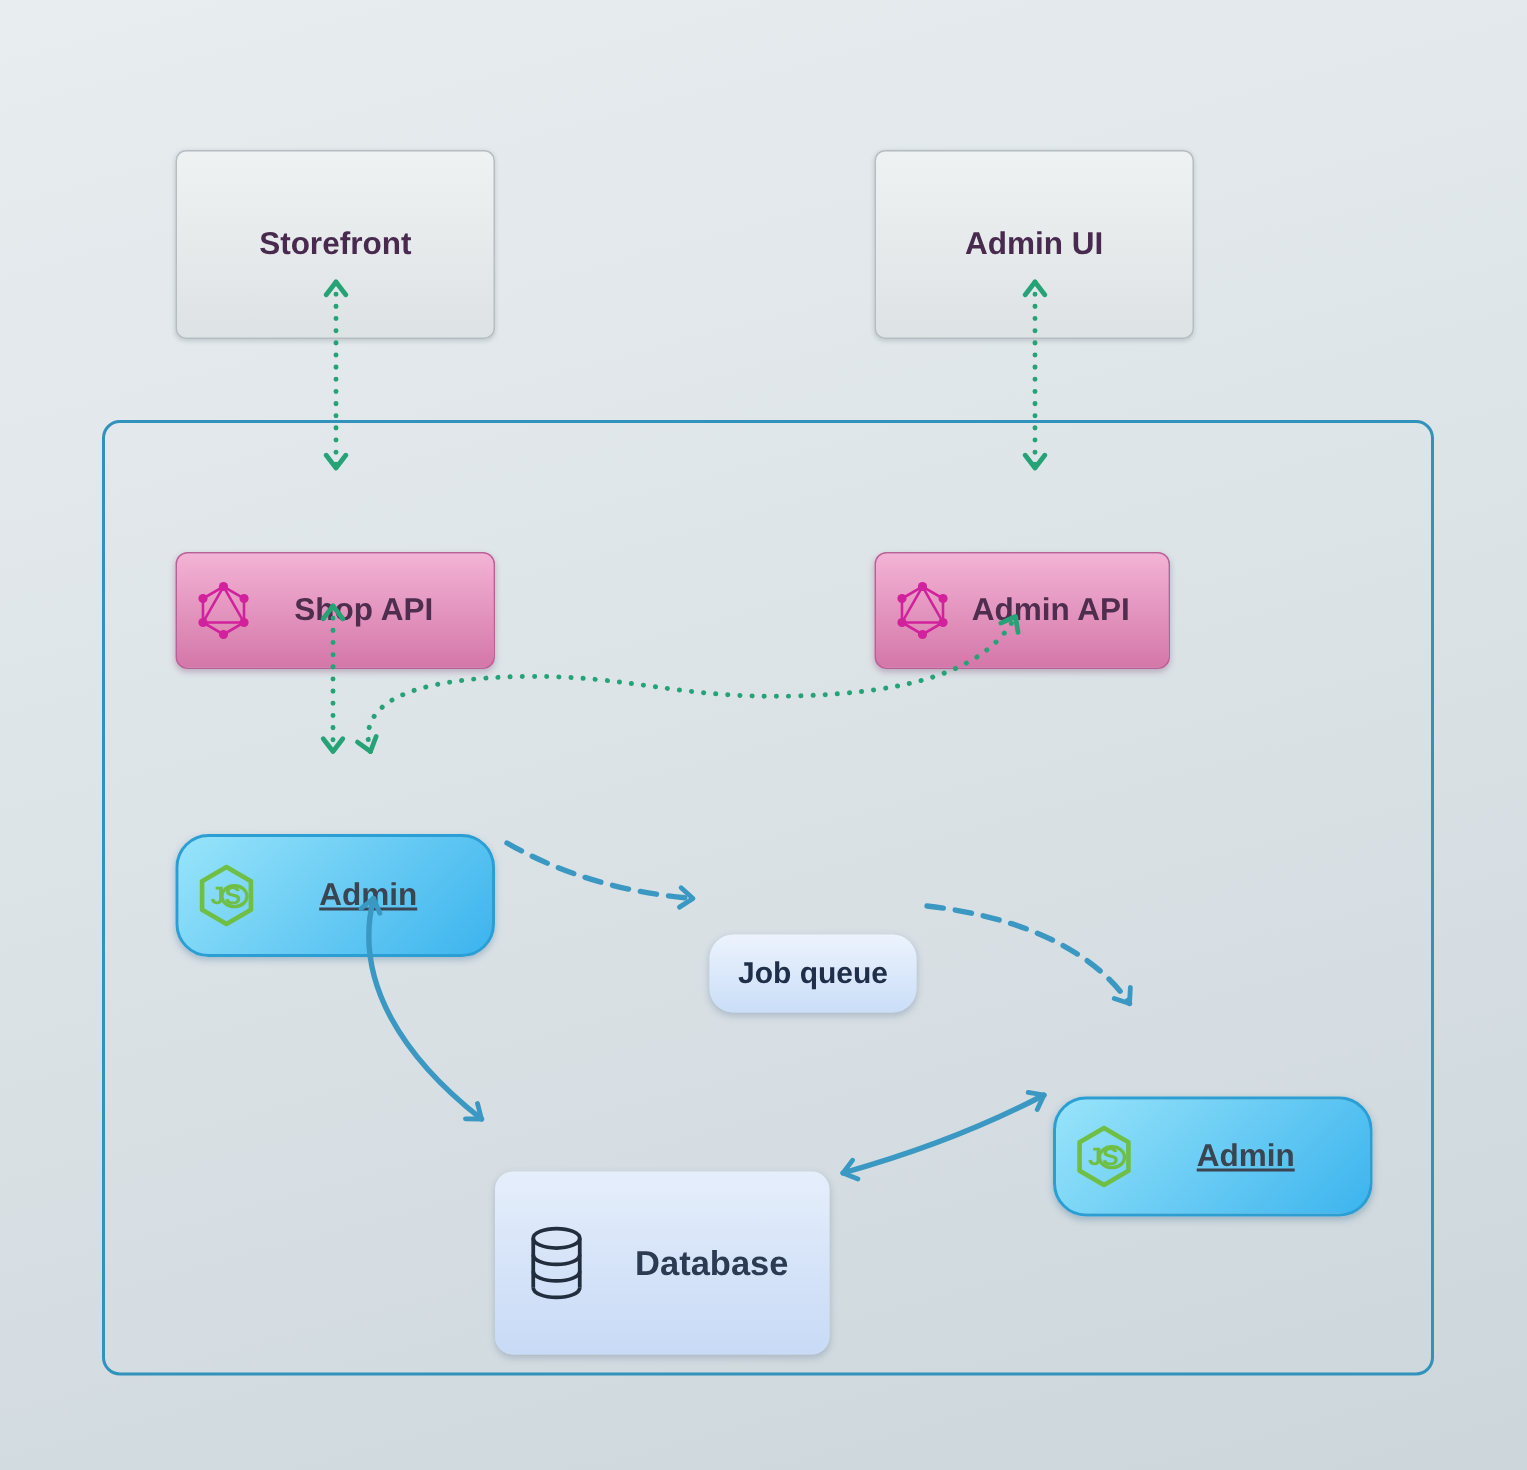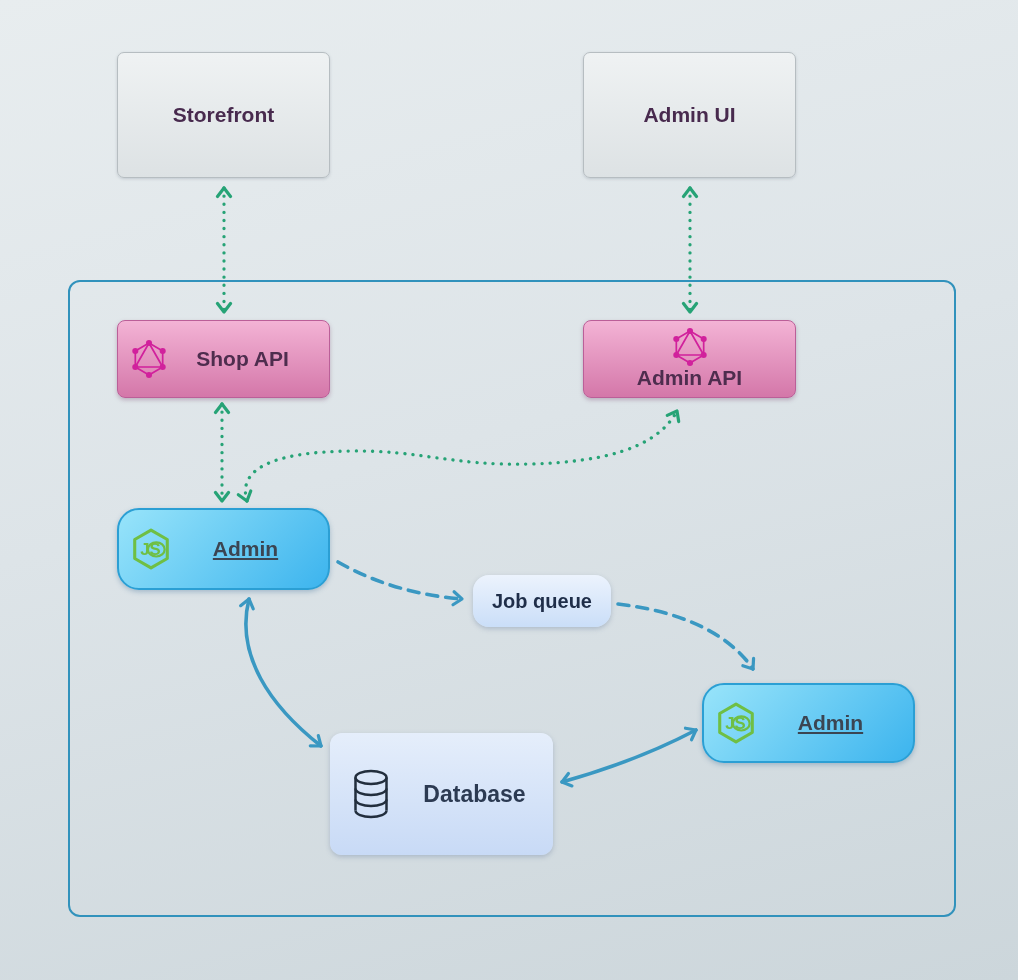--- a/index.html
+++ b/index.html
@@ -5,21 +5,21 @@
   html,body{margin:0;padding:0;}
   body{
     width:1018px;height:980px;overflow:hidden;
     font-family:"Liberation Sans","DejaVu Sans",sans-serif;
     background:linear-gradient(165deg, var(--bg-top,#e8edef) 0%, #dde4e8 45%, var(--bg-bottom,#ccd6db) 100%);
   }
   #stage{position:relative;width:1018px;height:980px;}
 
   .node{
     position:absolute;display:flex;align-items:center;
-    box-sizing:border-box;font-weight:bold;
+    box-sizing:border-box;font-weight:bold;margin-top:48px;
   }
   .node .lbl{flex:1;text-align:center;}
 
   
   .node.gray{
     justify-content:center;
     background:linear-gradient(180deg,#eff2f3 0%,#dde2e4 100%);
     border:1px solid #b6bdc1;border-radius:7px;
     color:var(--text-plum,#482a4e);font-size:21px;
     box-shadow:0 1px 3px rgba(90,105,120,.25);
@@ -36,21 +36,21 @@
 
   
   .node.pink{
     background:linear-gradient(180deg,var(--pink-top,#f3b3d5) 0%,var(--pink-bottom,#d477a9) 100%);
     border:1px solid #bb5f98;border-radius:8px;
     color:#4e2d4e;font-size:21px;
     box-shadow:0 2px 4px rgba(120,70,110,.35);
     padding:7px 12px;
   }
   #n-shop-api{left:117px;top:320px;width:213px;height:78px;}
-  #n-admin-api{left:583px;top:320px;width:213px;height:78px;flex-direction:column;}
+  #n-admin-api{left:583px;top:320px;width:197px;height:78px;}
 
   
   .node.blue{
     background:linear-gradient(135deg,var(--blue-top,#98e4fa) 0%,var(--blue-bottom,#3cb4ee) 100%);
     border:2px solid #2b9fd4;border-radius:22px;
     color:#3b4552;font-size:21px;
     box-shadow:0 2px 5px rgba(60,110,150,.35);
     padding:0 10px;
     text-decoration:underline;
   }

